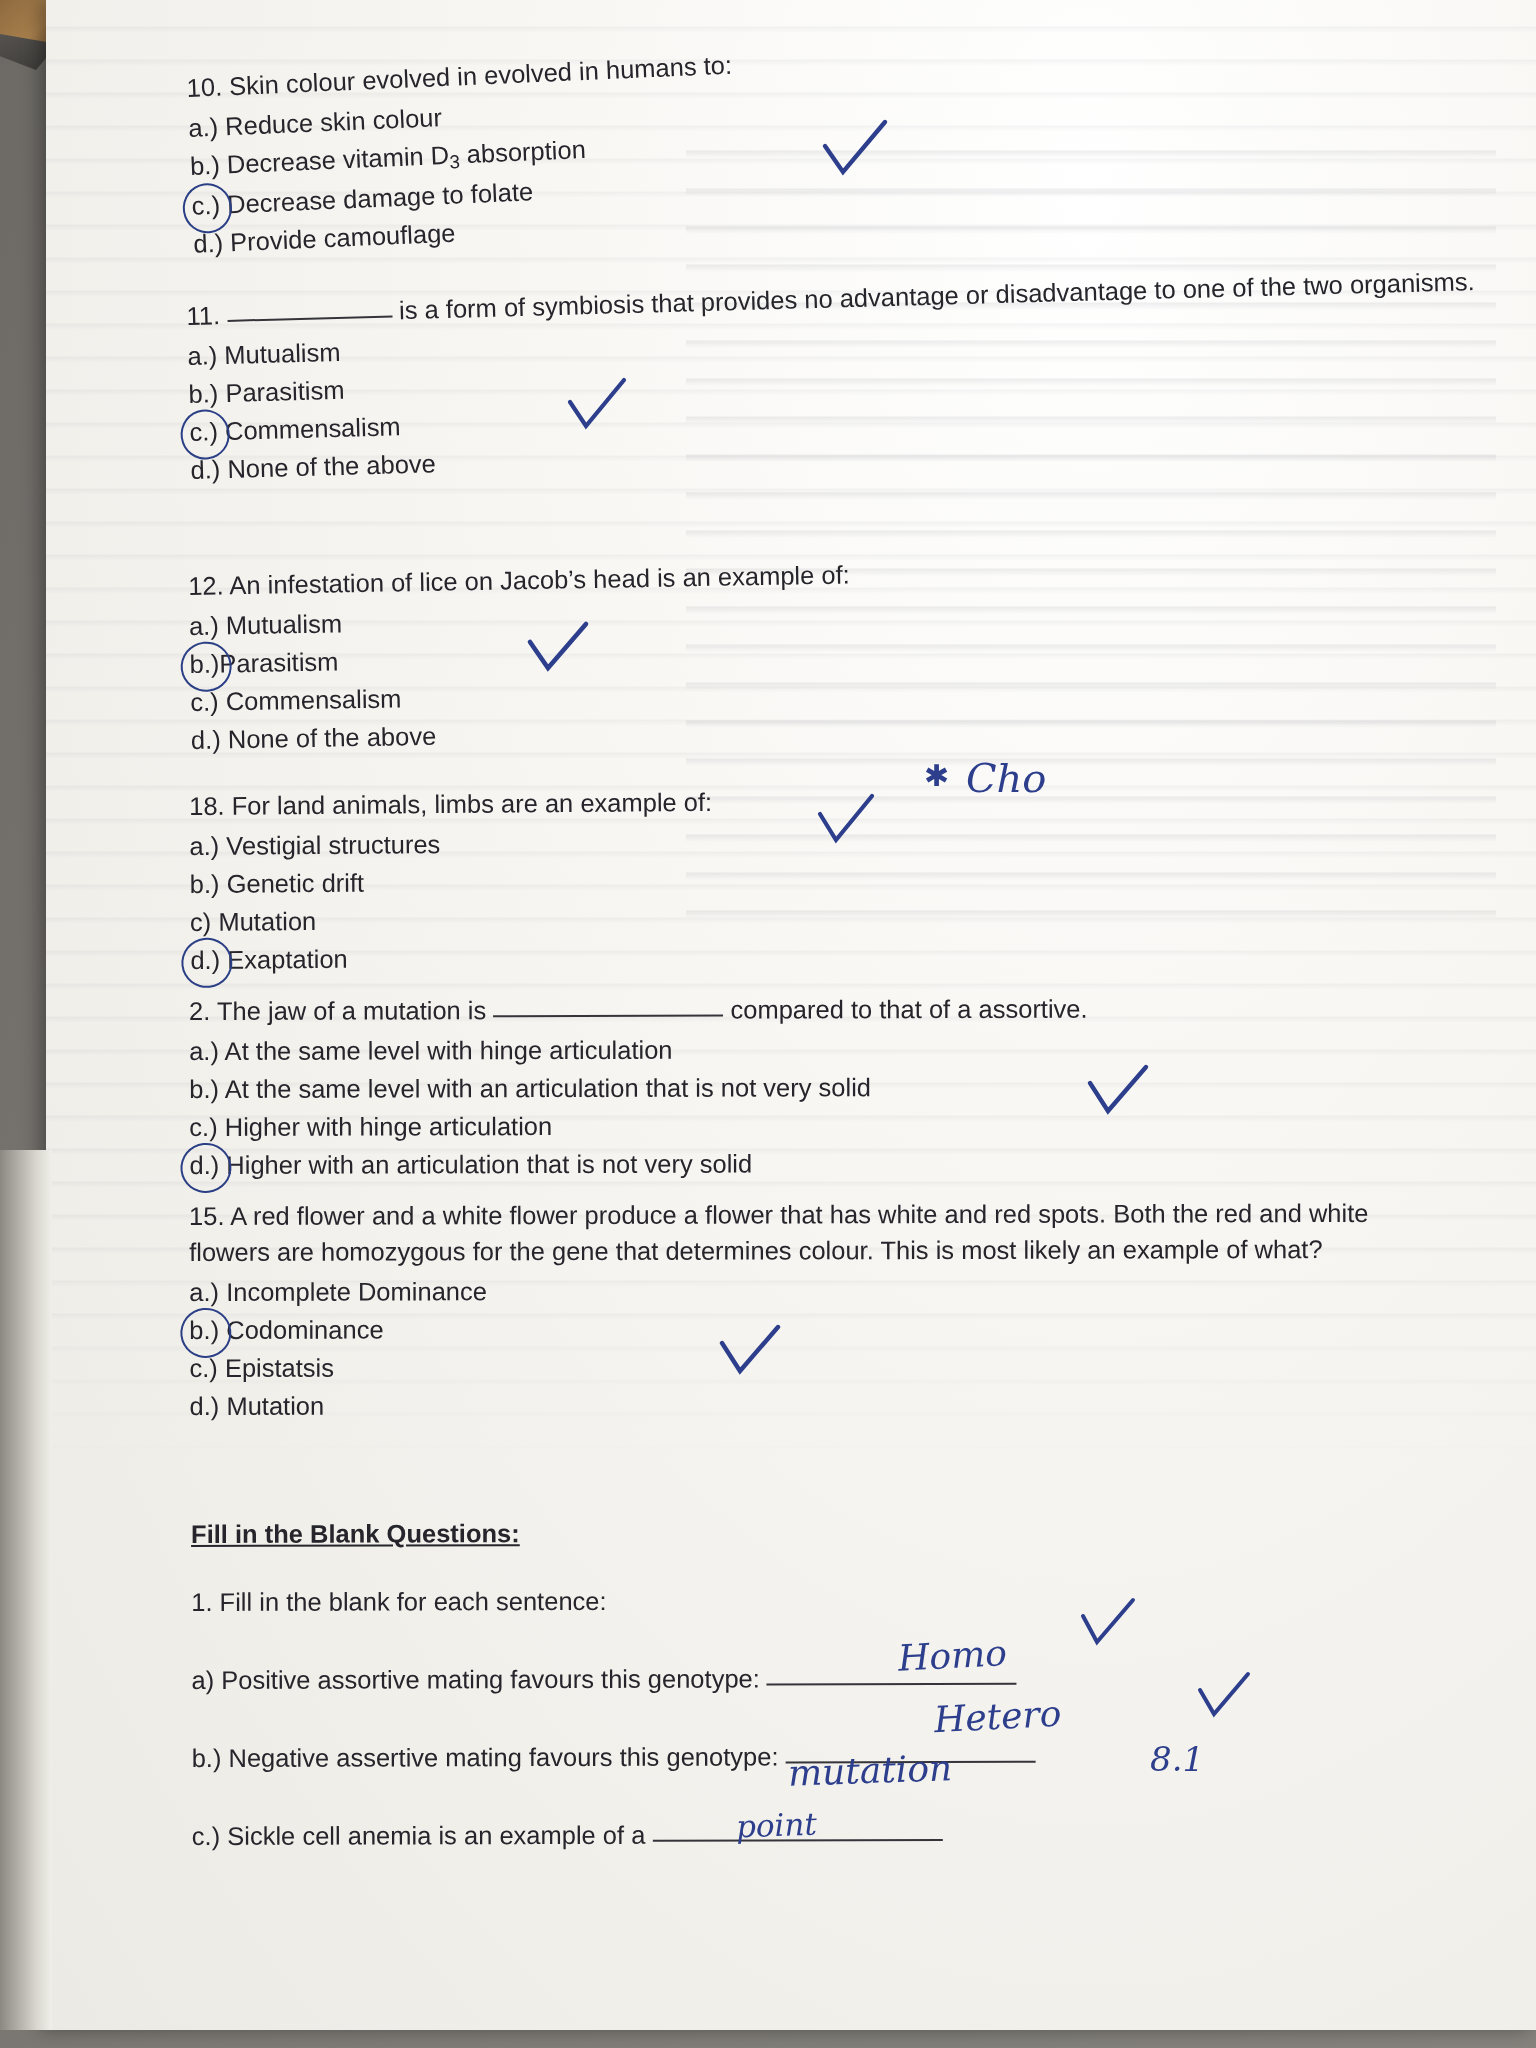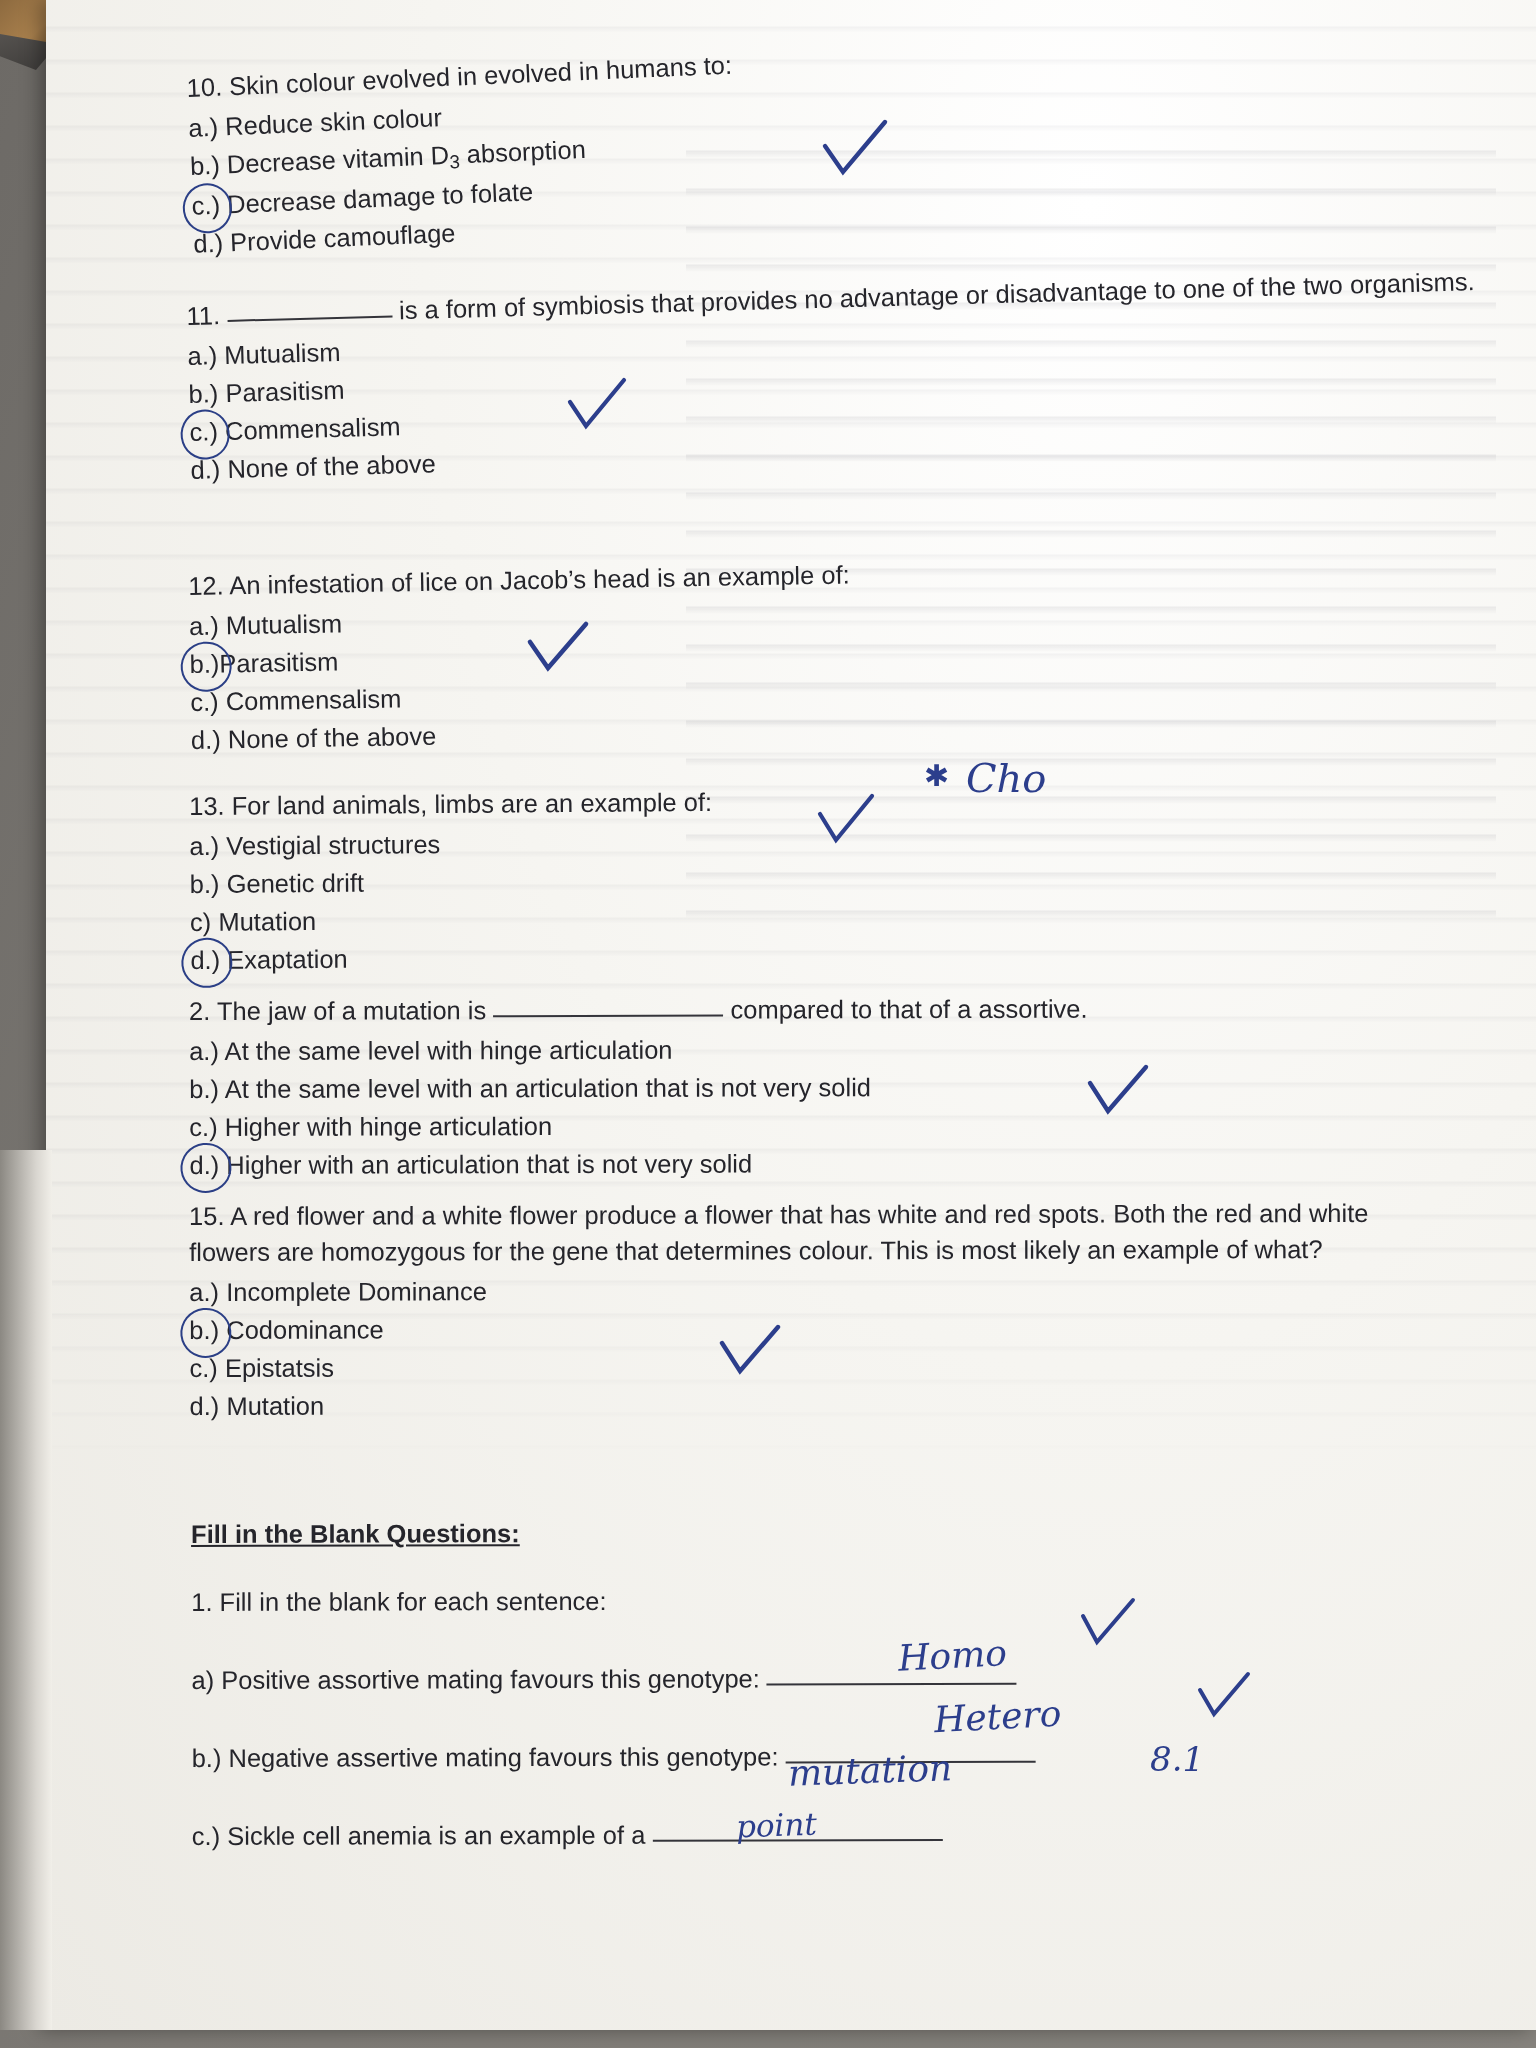--- a/index.html
+++ b/index.html
@@ -218,21 +218,21 @@
         <span>Commensalism</span>
       </div>
       <div class="q" style="margin-top:4px">
         <span>d.)</span>
         <span>None of the above</span>
       </div>
     </div>
 
     <div class="blk tilt4" style="left:143px; top:790px;">
       <div class="q">
-        <span>13.</span>
+        <span>18.</span>
         <span>For land animals, limbs are an example of:</span>
       </div>
       <div class="q" style="margin-top:6px">
         <span>a.)</span>
         <span>Vestigial structures</span>
       </div>
       <div class="q" style="margin-top:4px">
         <span>b.)</span>
         <span>Genetic drift</span>
       </div>

